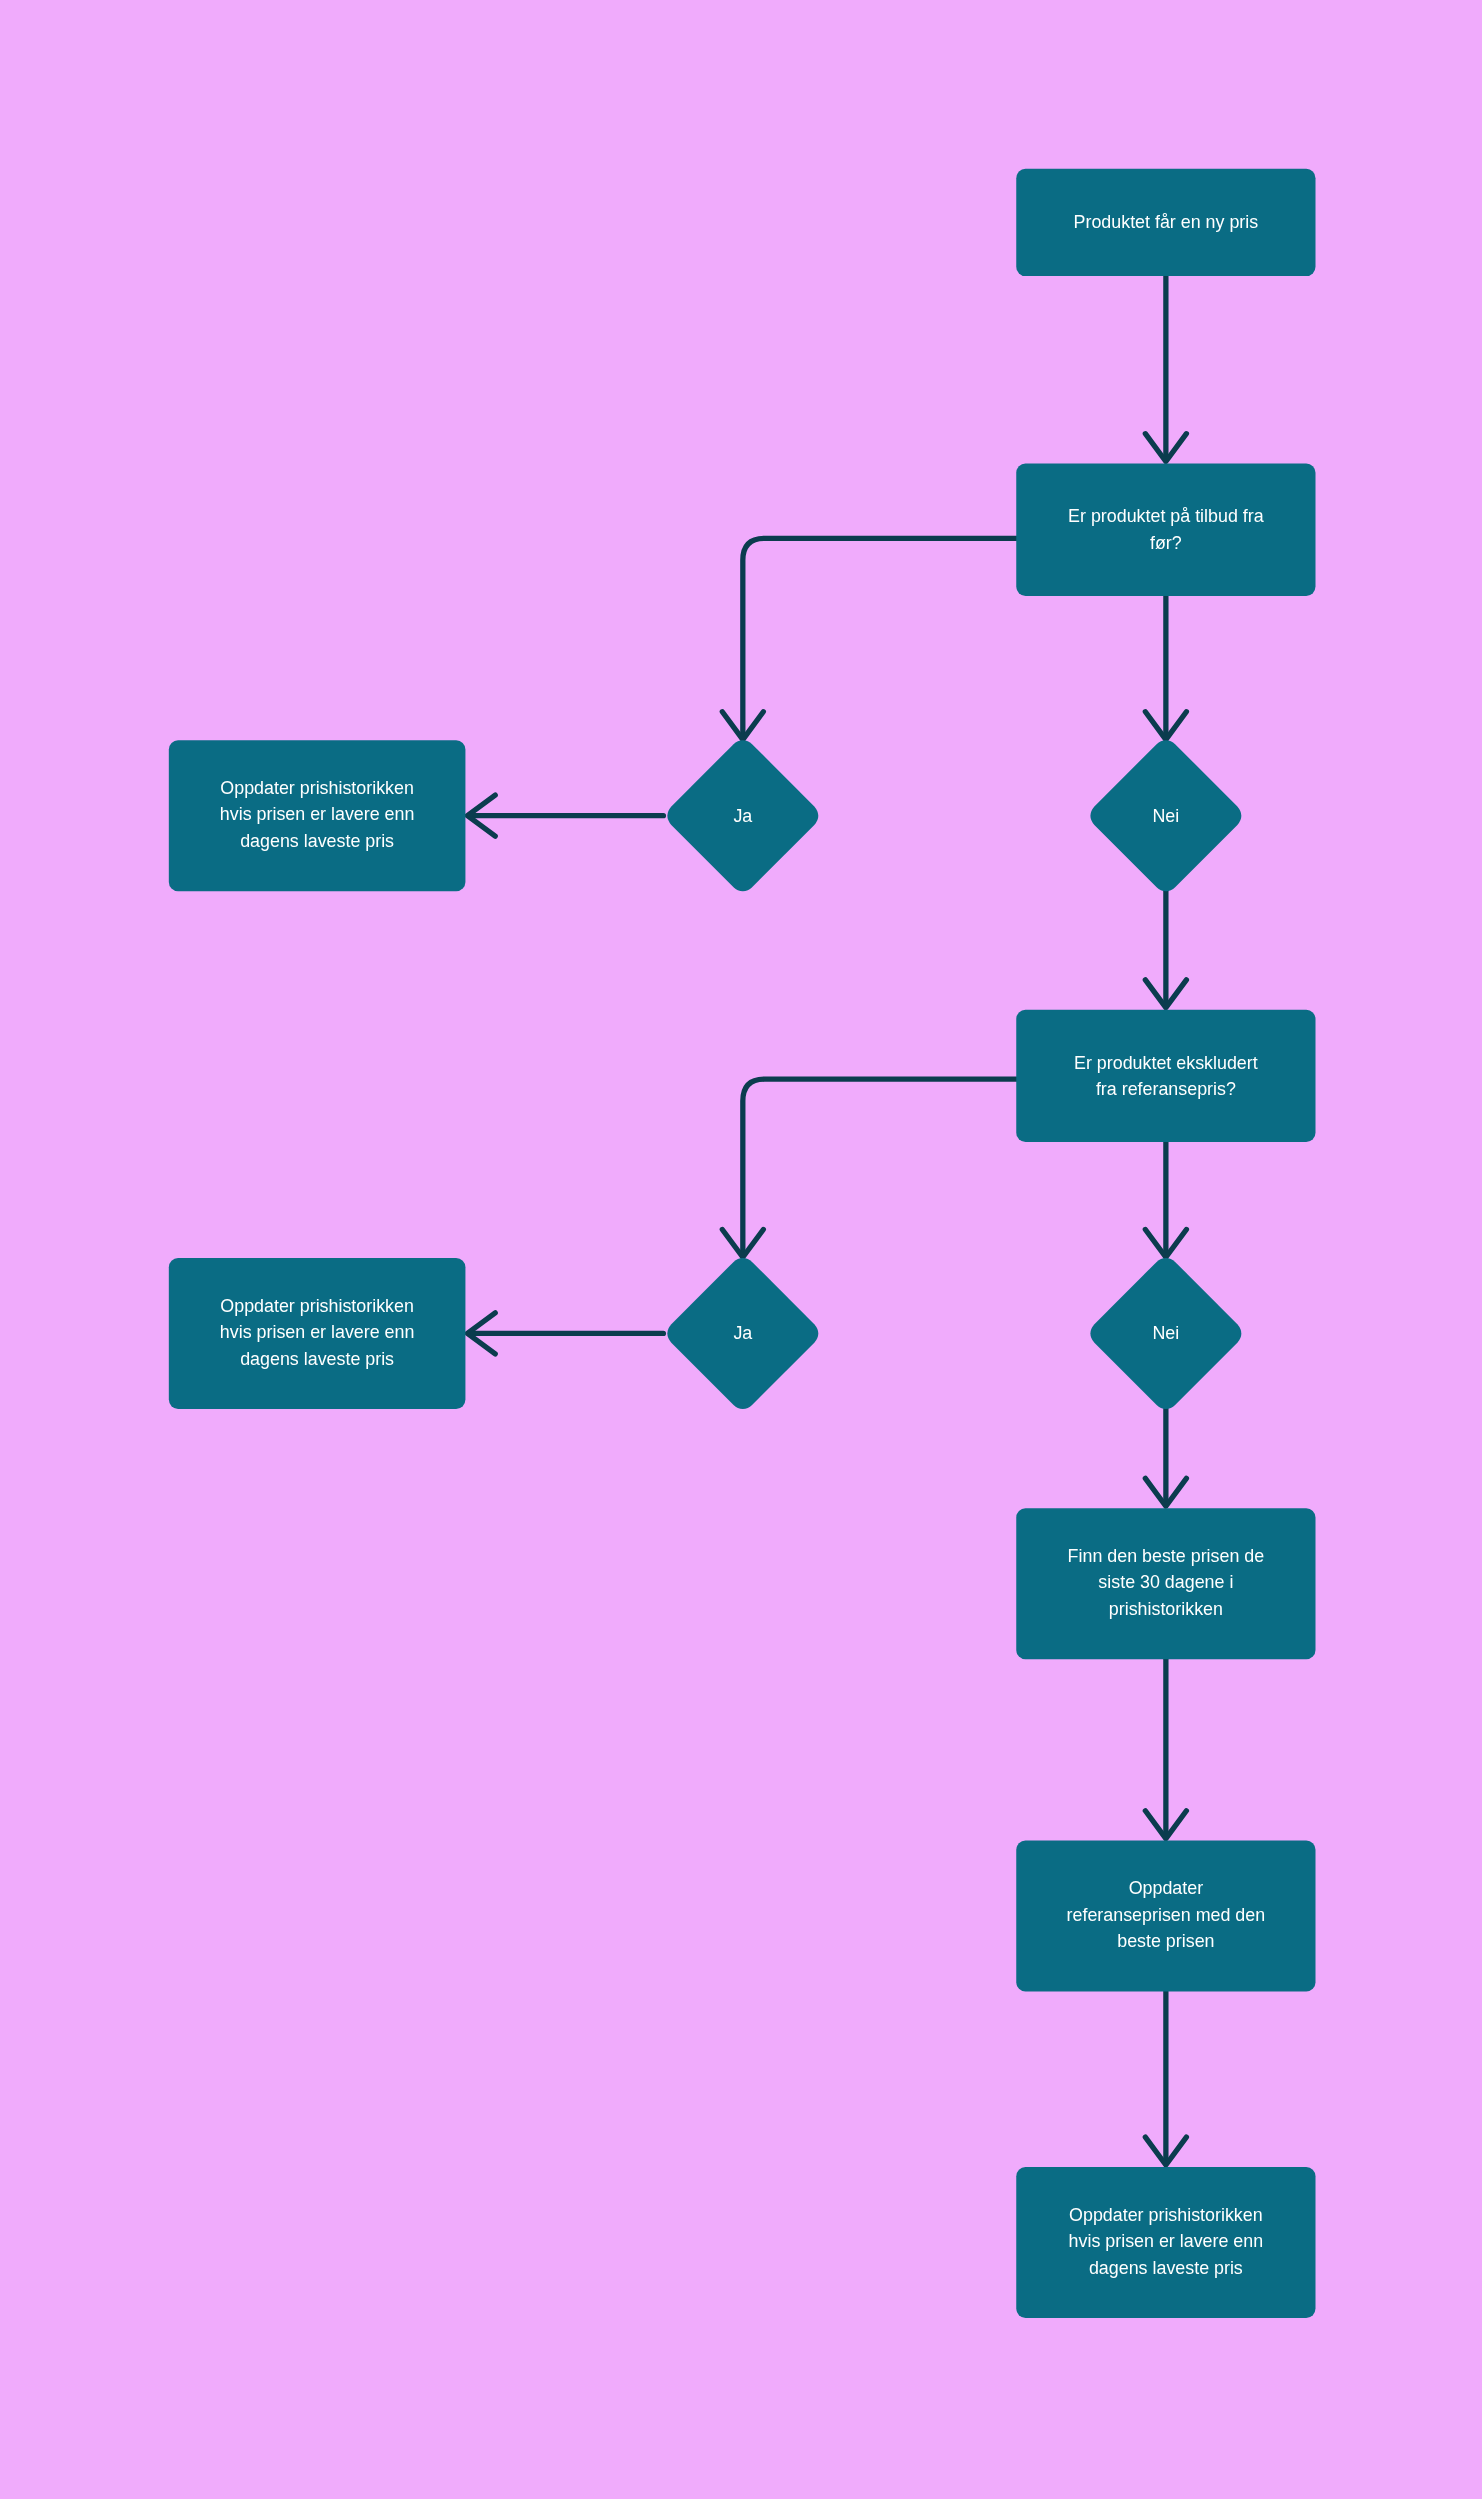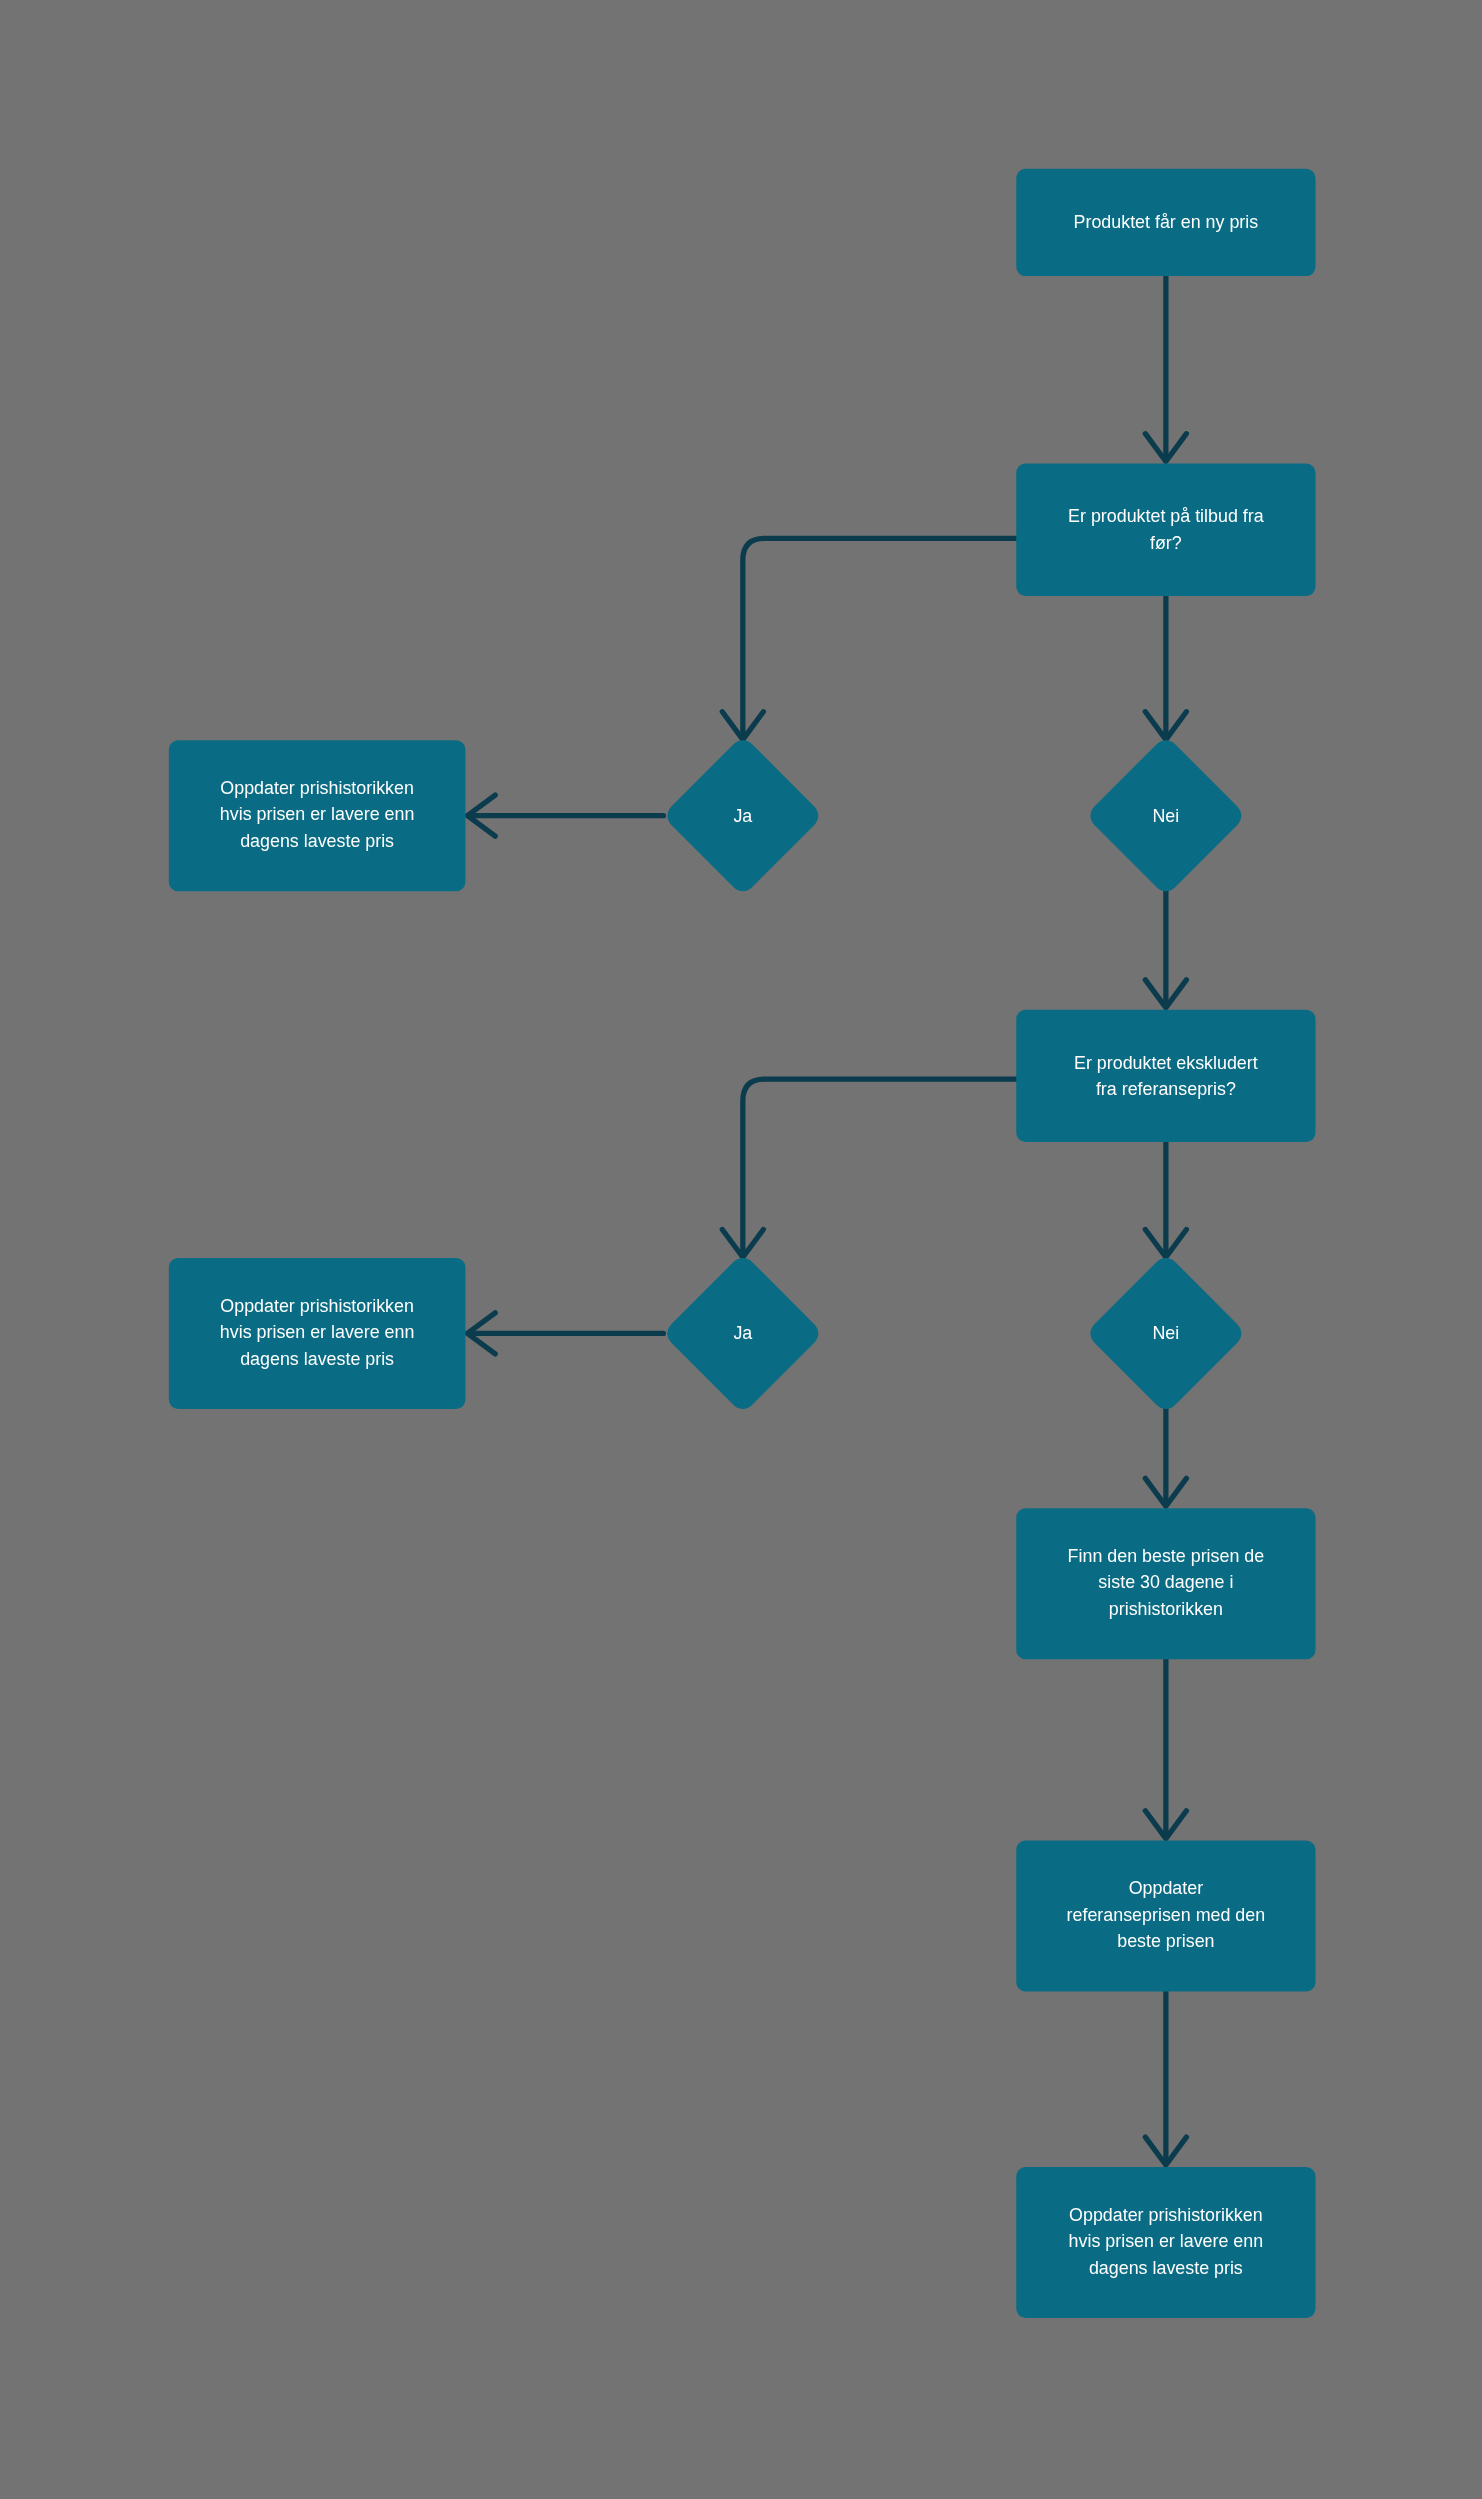--- a/index.html
+++ b/index.html
@@ -11,21 +11,21 @@
   body {
     width: 1483px;
     height: 2500px;
     font-family: "Liberation Sans", sans-serif;
     overflow: hidden;
   }
   #flow-root {
     position: relative;
     width: 1483px;
     height: 2500px;
-    background: #737373;
+    background: #f0abfc;
   }
   svg#flow-svg {
     position: absolute;
     left: 0;
     top: 0;
     width: 1483px;
     height: 2500px;
     display: block;
   }
   .node-shape {

